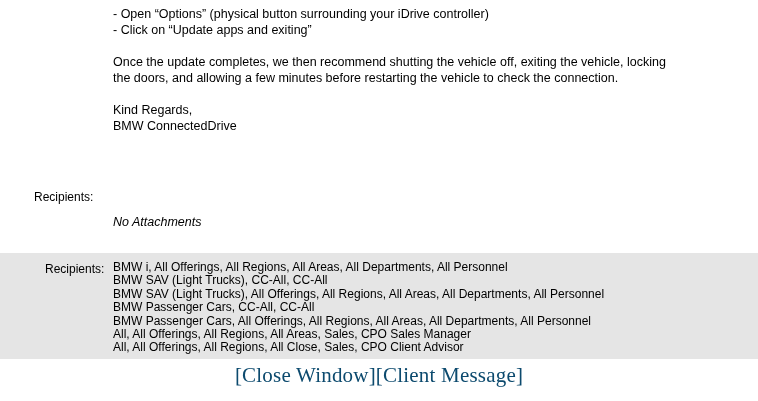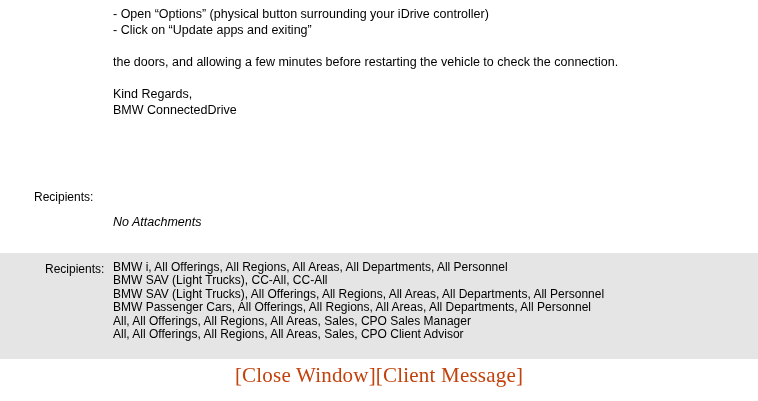--- a/index.html
+++ b/index.html
@@ -75,49 +75,51 @@
     position: absolute;
     left: 0;
     top: 363px;
     width: 758px;
     text-align: center;
     font-family: "Liberation Serif", serif;
     font-size: 21px;
     letter-spacing: 0.2px;
   }
   .footer-links span {
-    color: #c2410c;
+    color: #0c4a6e;
   }
 </style>
 </head>
 <body>
 
 <div class="page">
 
   <div class="body-block">
     <p>- Open “Options” (physical button surrounding your iDrive controller)</p>
     <p>- Click on “Update apps and exiting”</p>
     <div class="spacer"></div>
+    <p>Once the update completes, we then recommend shutting the vehicle off, exiting the vehicle, locking</p>
     <p>the doors, and allowing a few minutes before restarting the vehicle to check the connection.</p>
     <div class="spacer"></div>
     <p>Kind Regards,</p>
     <p>BMW ConnectedDrive</p>
   </div>
 
   <div class="attachments-label">Recipients:</div>
   <div class="attachments-value">No Attachments</div>
 
   <div class="recipients-panel"></div>
   <div class="recipients-label">Recipients:</div>
   <div class="recipients-list">
     <div>BMW i, All Offerings, All Regions, All Areas, All Departments, All Personnel</div>
     <div>BMW SAV (Light Trucks), CC-All, CC-All</div>
     <div>BMW SAV (Light Trucks), All Offerings, All Regions, All Areas, All Departments, All Personnel</div>
+    <div>BMW Passenger Cars, CC-All, CC-All</div>
     <div>BMW Passenger Cars, All Offerings, All Regions, All Areas, All Departments, All Personnel</div>
     <div>All, All Offerings, All Regions, All Areas, Sales, CPO Sales Manager</div>
-    <div>All, All Offerings, All Regions, All Areas, Sales, CPO Client Advisor</div>
+    <div>All, All Offerings, All Regions, All Close, Sales, CPO Client Advisor</div>
   </div>
 
   <div class="footer-links">
     <span>[Close Window]</span><span>[Client Message]</span>
   </div>
 
 </div>
 
 </body></html>

